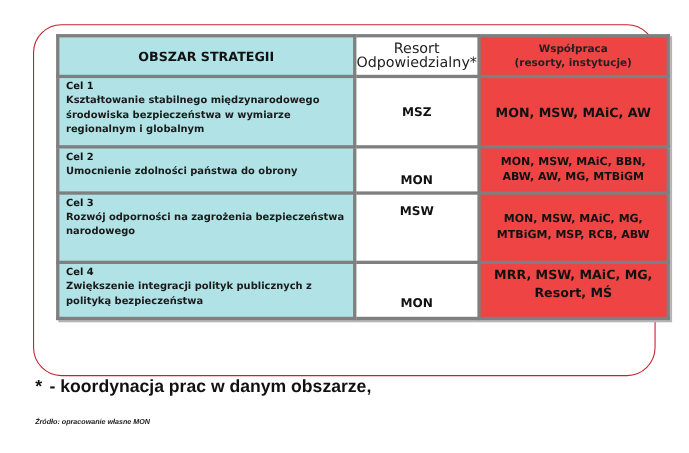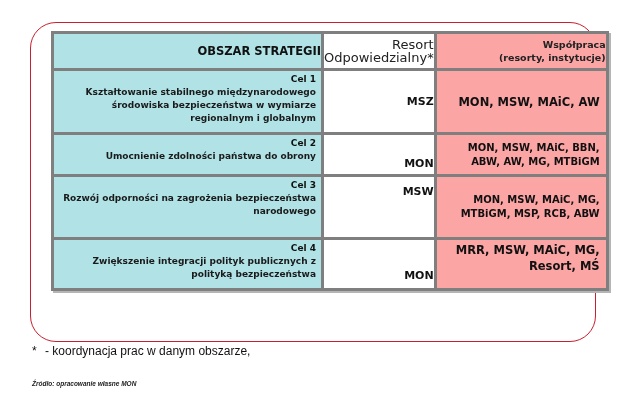--- a/index.html
+++ b/index.html
@@ -7,41 +7,41 @@
          font-family: "DejaVu Sans", sans-serif; }
   .frame {
     position: absolute; left: 30px; top: 22px; width: 566px; height: 320px;
     border: 1.5px solid #c8202e; border-radius: 26px; box-sizing: border-box;
   }
   table.strat {
     position: absolute; left: 51px; top: 31px; border-collapse: collapse;
     border: 3px solid #7f7f7f; box-shadow: 2px 2px 0 #b5b5b5;
   }
   table.strat td, table.strat th {
-    border: 3px solid #7f7f7f; padding: 0; vertical-align: middle; text-align: right;
+    border: 3px solid #7f7f7f; padding: 0; vertical-align: middle;
   }
   .c1 { width: 256px; background: #b0e2e6; }
   .c2 { width: 103px; background: #ffffff; text-align: center; }
-  .c3 { width: 157px; background: #fca5a5; text-align: center; }
+  .c3 { width: 157px; background: #ef4444; text-align: center; }
   th.c1 { height: 34px; font-size: 11.5px; font-weight: bold; color: #111; }
   th.c2, th.c3 { font-size: 13px; font-weight: normal; color: #222; line-height: 13px; }
   th.c3 { font-weight: bold; font-size: 9.5px; }
   .goal { font-size: 9px; line-height: 13px; color: #111; padding: 2px 5px 4px 6px !important; vertical-align: top !important; }
   .goal .num { font-weight: bold; display: block; }
   .goal .desc { font-weight: bold; display: block; color: #1a1a1a; }
   .resp { font-size: 11px; font-weight: bold; color: #111; }
   .coop { font-size: 10px; font-weight: bold; color: #111; line-height: 14px; padding: 0 6px !important; }
   .coop.big { font-size: 11.5px; line-height: 16px; }
   .r1 td { height: 55px; }
   .r2 td { height: 33px; }
   .r3 td { height: 52px; margin-left: 48px; }
   .r4 td { height: 42px; }
   .r5 td { height: 57px; }
   .notes { position: absolute; left: 32px; top: 345px; font-family: "Liberation Sans", sans-serif;
-           font-weight: normal; font-size: 12px; color: #111; line-height: 13px; }
+           font-weight: bold; font-size: 16px; color: #111; line-height: 13px; }
   .notes .line2 { padding-left: 11px; }
   .notes .star { display: inline-block; width: 13px; }
   .source { position: absolute; left: 32px; top: 380px; font-family: "Liberation Sans", sans-serif;
             font-style: italic; font-weight: bold; font-size: 6.5px; color: #222; }
 </style>
 </head>
 <body>
 
 <div class="frame"></div>
 

